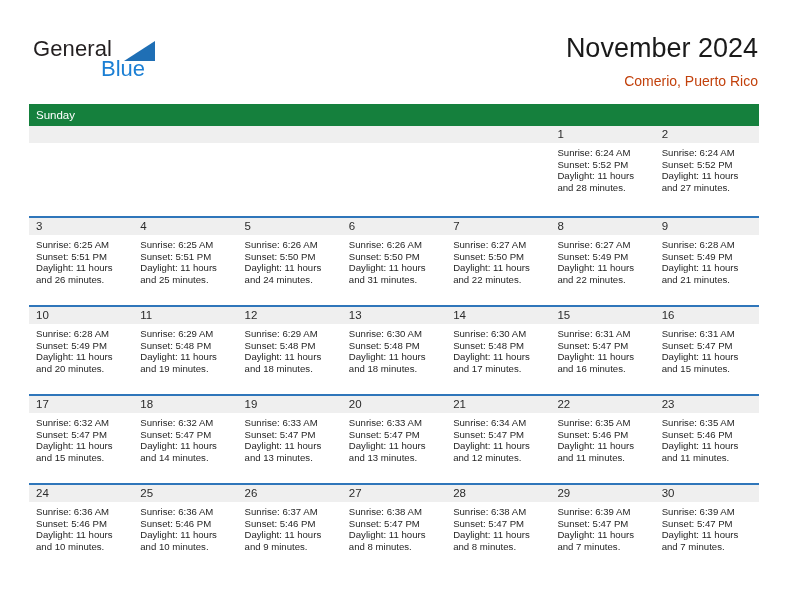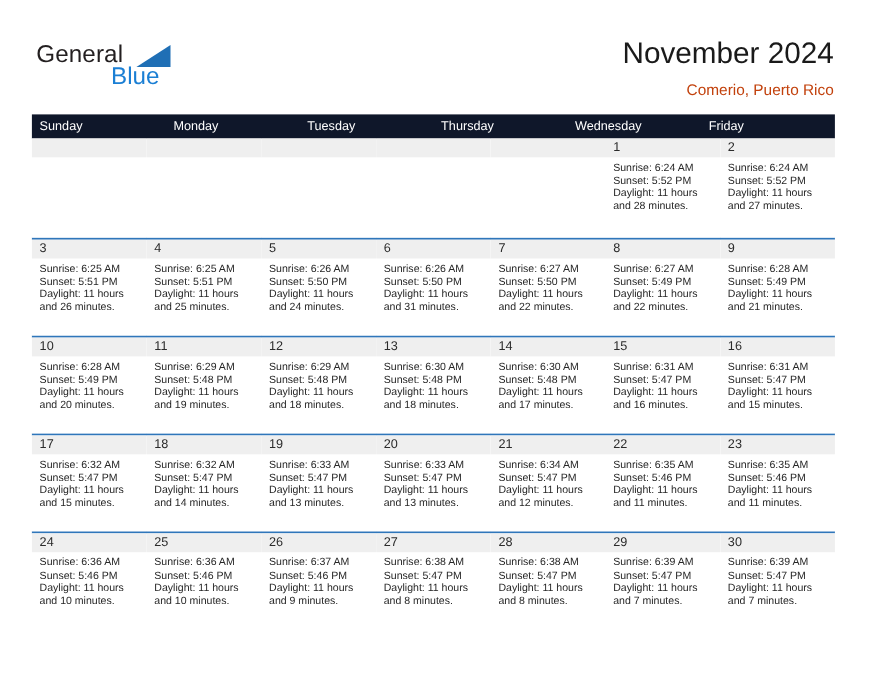--- a/index.html
+++ b/index.html
@@ -89,22 +89,23 @@
   
   .calendar {
     position: absolute;
     left: 29px;
     top: 104px;
     width: 730px;
   }
 
   .dow-row {
     display: flex;
-    background: #0f172a;
+    background: #15803d;
     height: 22px;
+    flex-direction: column;
   }
   .dow-cell {
     flex: 1 1 0;
     box-sizing: border-box;
     padding: 4px 0 0 7px;
     font-size: 11.5px;
     color: #ffffff;
     line-height: 14px;
     white-space: nowrap;
   }

